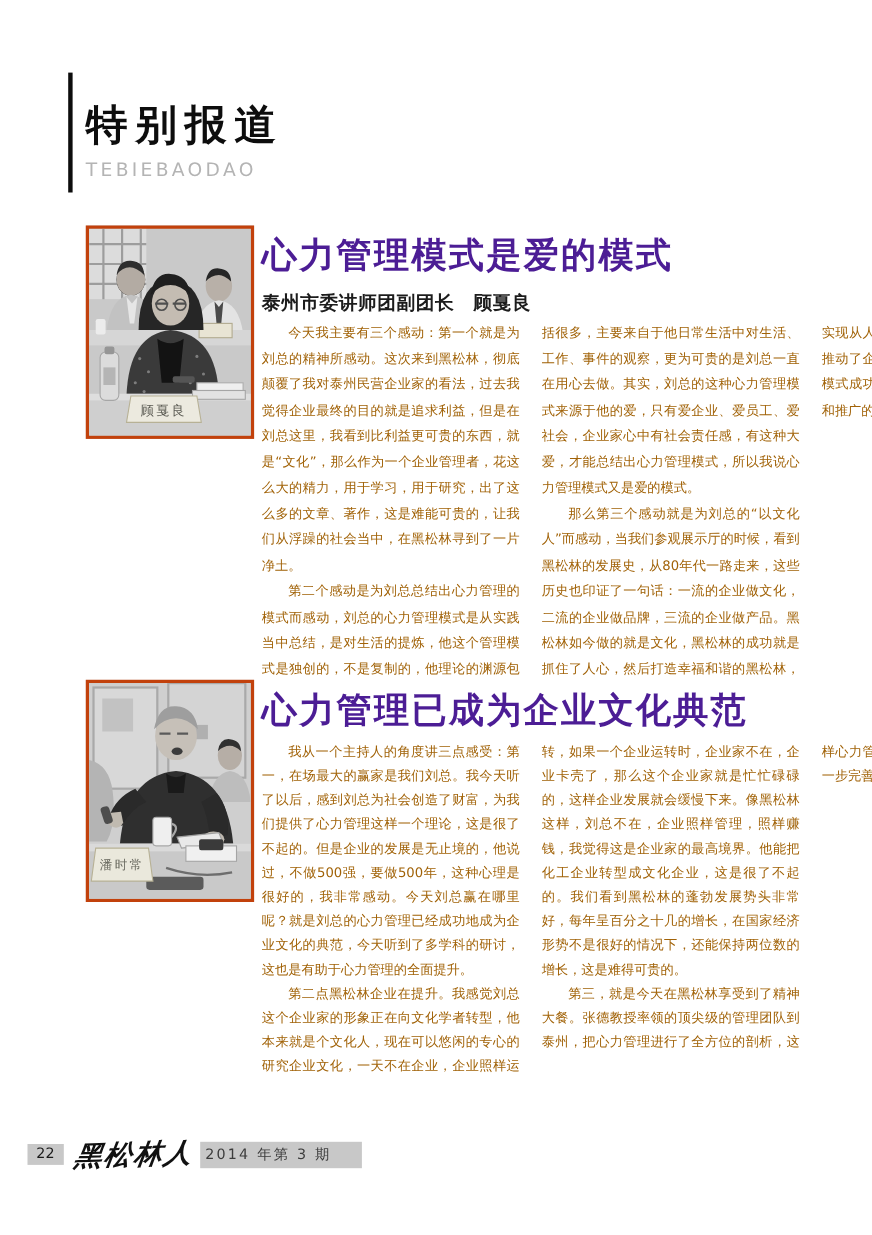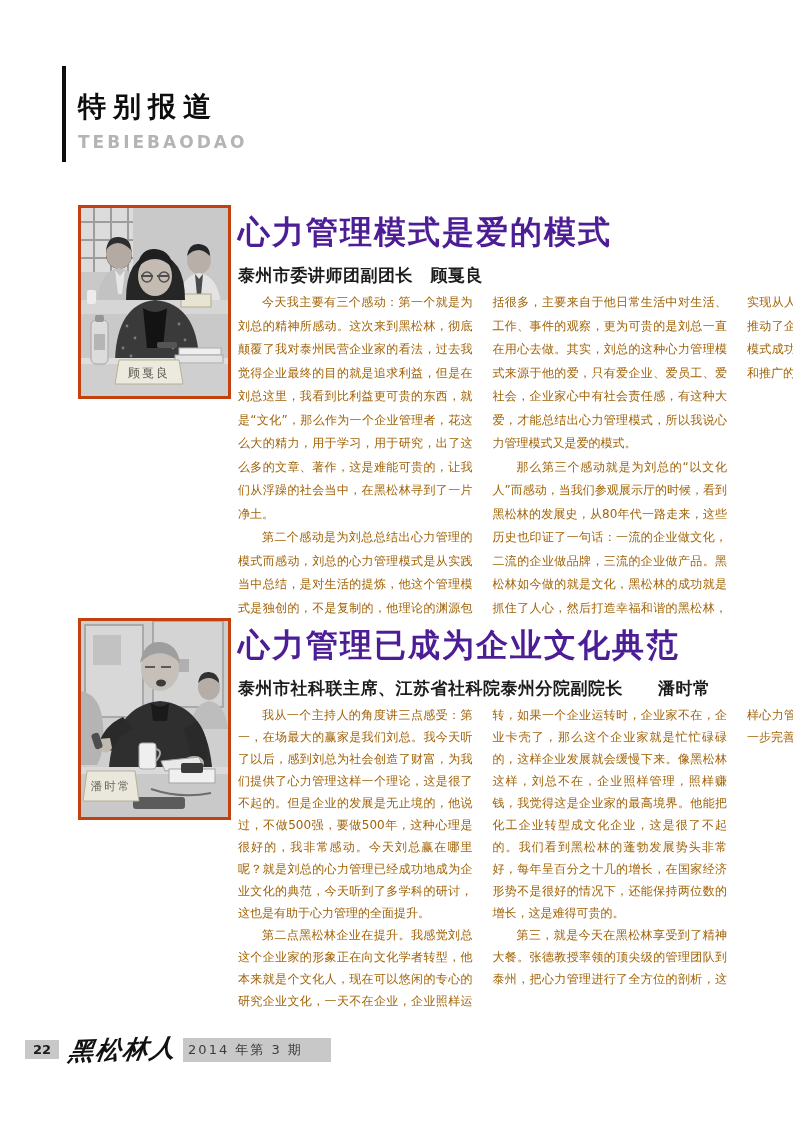--- a/index.html
+++ b/index.html
@@ -9,25 +9,25 @@
     background:#ffffff; overflow:hidden;
     font-family:"DejaVu Sans","Liberation Sans",sans-serif;
     color:#222;
   }
   
   .section-header {
     position:absolute; left:62px; top:66px;
     border-left:4px solid #0d0d0d; padding:22px 0 10px 12px; min-height:96px;
   }
   .section-title {
-    font-size:28px; font-weight:bold; color:#0d0d0d; letter-spacing:7px;
+    font-size:38px; font-weight:bold; color:#0d0d0d; letter-spacing:7px;
     font-family:"DejaVu Sans","Liberation Sans",sans-serif;
   }
   .section-pinyin {
-    margin-top:6px; font-size:17px; font-weight:bold; color:#b4b4b4; letter-spacing:3px;
+    margin-top:6px; font-size:17px; font-weight:normal; color:#b4b4b4; letter-spacing:3px;
   }
   
   .article { position:absolute; left:78px; width:649px; display:flex; }
   .article-1 { top:205px; }
   .article-2 { top:618px; }
   .photo-col { flex:0 0 147px; margin-right:7px; }
   .photo-frame { border:3px solid #c2410c; background:#cfcfcf; line-height:0; }
   .article-content { flex:1 1 auto; min-width:0; padding-left:0; }
   .article-title {
     font-family:Liberation Serif, serif;
@@ -42,21 +42,21 @@
     text-align:justify; color:#a16207;
   }
   .article-1 .article-body { font-size:12px; line-height:23.5px; height:332px; }
   .article-2 .article-body { font-size:12px; line-height:22px; height:320px; }
   .article-body p { text-indent:2em; }
   
   .footer {
     position:absolute; left:25px; top:1033px; display:flex; align-items:center;
   }
   .page-number-box {
-    background:#c8c8c8; color:#1a1a1a; font-weight:bold; font-size:13px;
+    background:#c8c8c8; color:#1a1a1a; font-weight:normal; font-size:13px;
     padding:2px 8px; margin-right:6px;
   }
   .footer-logo {
     font-family:"DejaVu Serif","Liberation Serif",serif; font-style:italic; font-weight:900;
     font-size:25px; color:#111; letter-spacing:2px;
     transform:skewX(-10deg) rotate(-2deg); padding:0 4px; white-space:nowrap;
   }
   .issue-box {
     background:#c8c8c8; color:#3c3c3c; font-size:13px; letter-spacing:2px;
     padding:3px 28px 3px 5px; margin-left:2px; white-space:nowrap;
@@ -192,21 +192,20 @@
 
           <g>
             <path d="M6 150 L54 150 L58 180 L2 180 Z" fill="#eae8dc" stroke="#b7b195" stroke-width="1"></path>
             <text class="np-text" x="30" y="169" font-size="11.5" letter-spacing="2" fill="#6a6a60" text-anchor="middle">潘时常</text>
           </g>
         </svg>
       </div>
     </div>
     <div class="article-content">
       <div class="article-title">心力管理已成为企业文化典范</div>
-      <div class="article-byline">泰州市社科联主席、江苏省社科院泰州分院副院长　　潘时常</div>
       <div class="article-body">
         <p>我从一个主持人的角度讲三点感受：第一，在场最大的赢家是我们刘总。我今天听了以后，感到刘总为社会创造了财富，为我们提供了心力管理这样一个理论，这是很了不起的。但是企业的发展是无止境的，他说过，不做500强，要做500年，这种心理是很好的，我非常感动。今天刘总赢在哪里呢？就是刘总的心力管理已经成功地成为企业文化的典范，今天听到了多学科的研讨，这也是有助于心力管理的全面提升。</p>
         <p>第二点黑松林企业在提升。我感觉刘总这个企业家的形象正在向文化学者转型，他本来就是个文化人，现在可以悠闲的专心的研究企业文化，一天不在企业，企业照样运转，如果一个企业运转时，企业家不在，企业卡壳了，那么这个企业家就是忙忙碌碌的，这样企业发展就会缓慢下来。像黑松林这样，刘总不在，企业照样管理，照样赚钱，我觉得这是企业家的最高境界。他能把化工企业转型成文化企业，这是很了不起的。我们看到黑松林的蓬勃发展势头非常好，每年呈百分之十几的增长，在国家经济形势不是很好的情况下，还能保持两位数的增长，这是难得可贵的。</p>
         <p>第三，就是今天在黑松林享受到了精神大餐。张德教授率领的顶尖级的管理团队到泰州，把心力管理进行了全方位的剖析，这样心力管理模式一定会进一步得到推广，进一步完善，进一步得到提升。</p>
       </div>
     </div>
   </div>
 
   <div class="footer">
     <span class="page-number-box">22</span>

